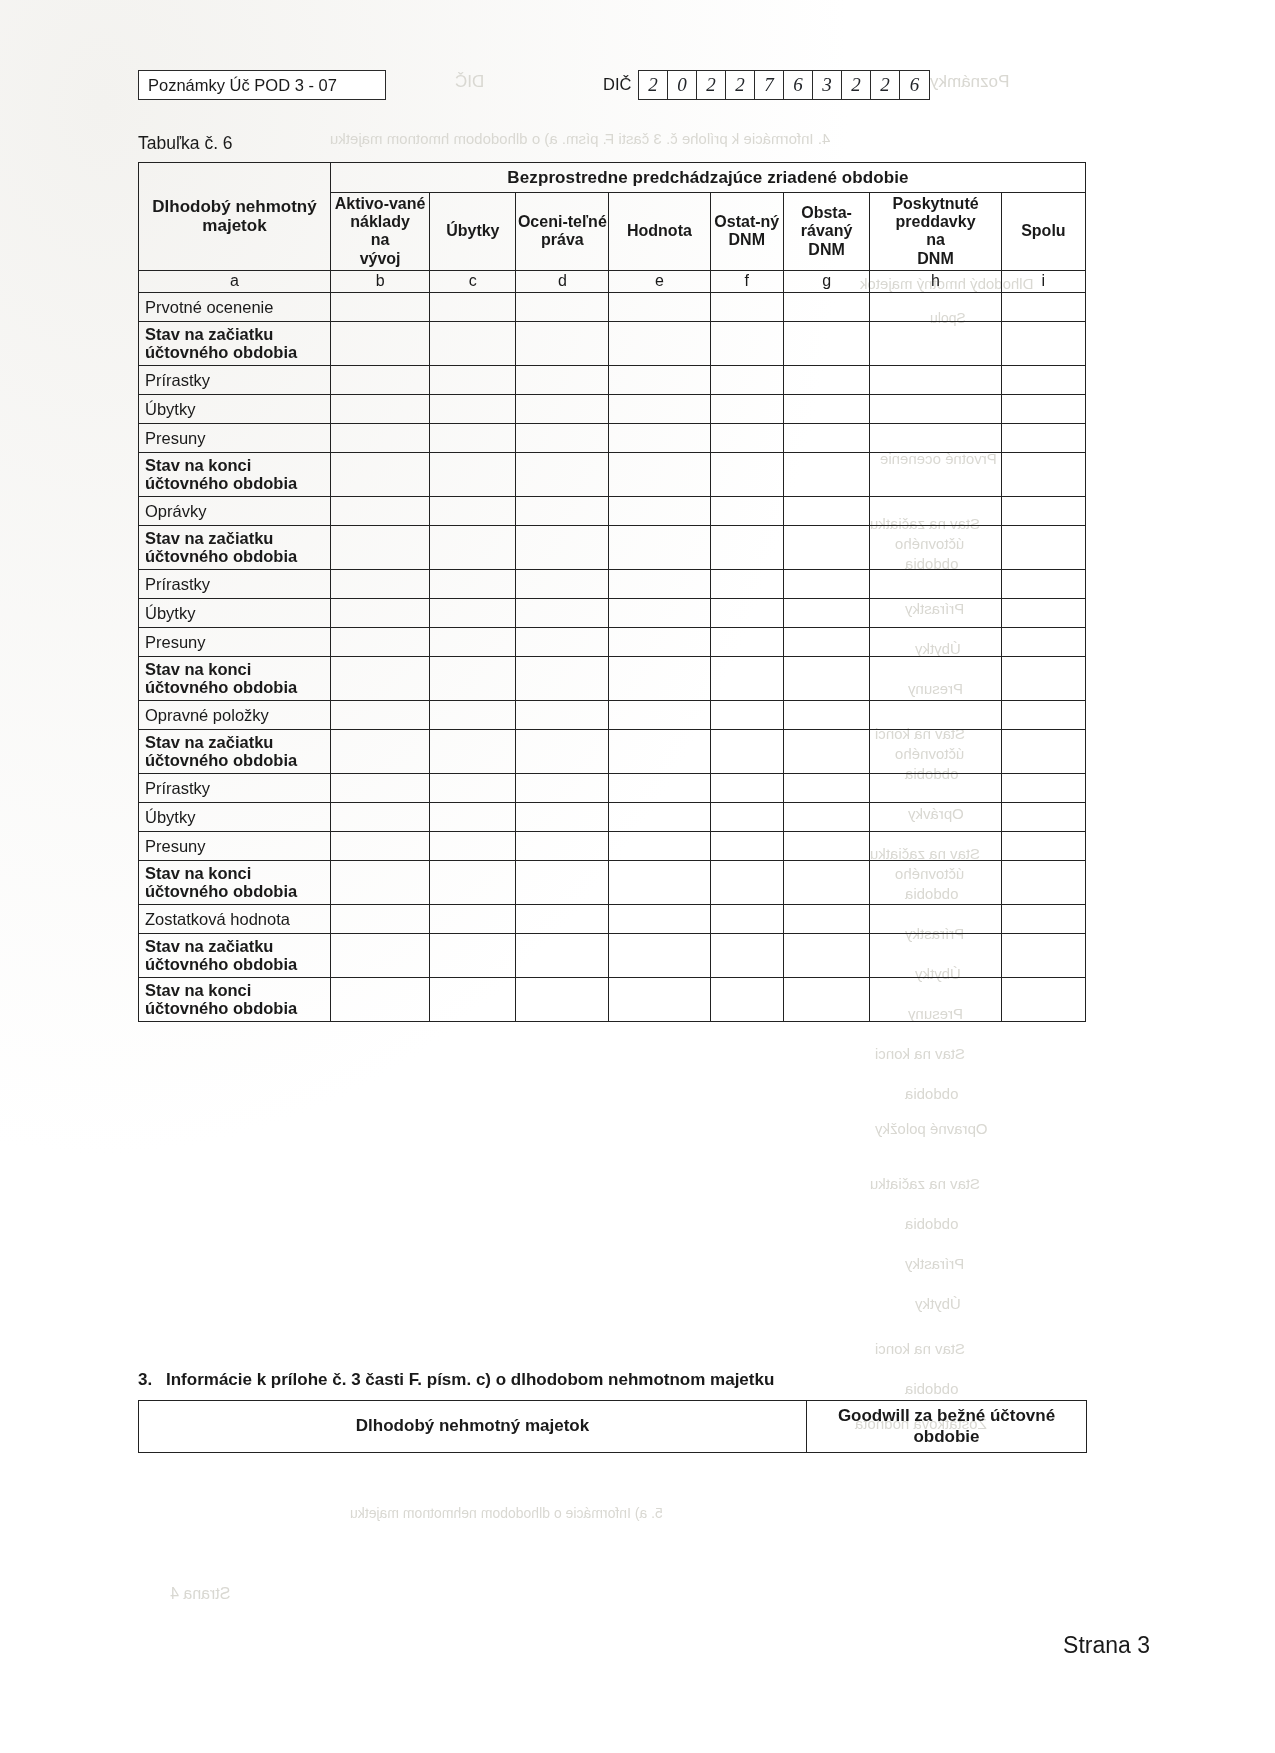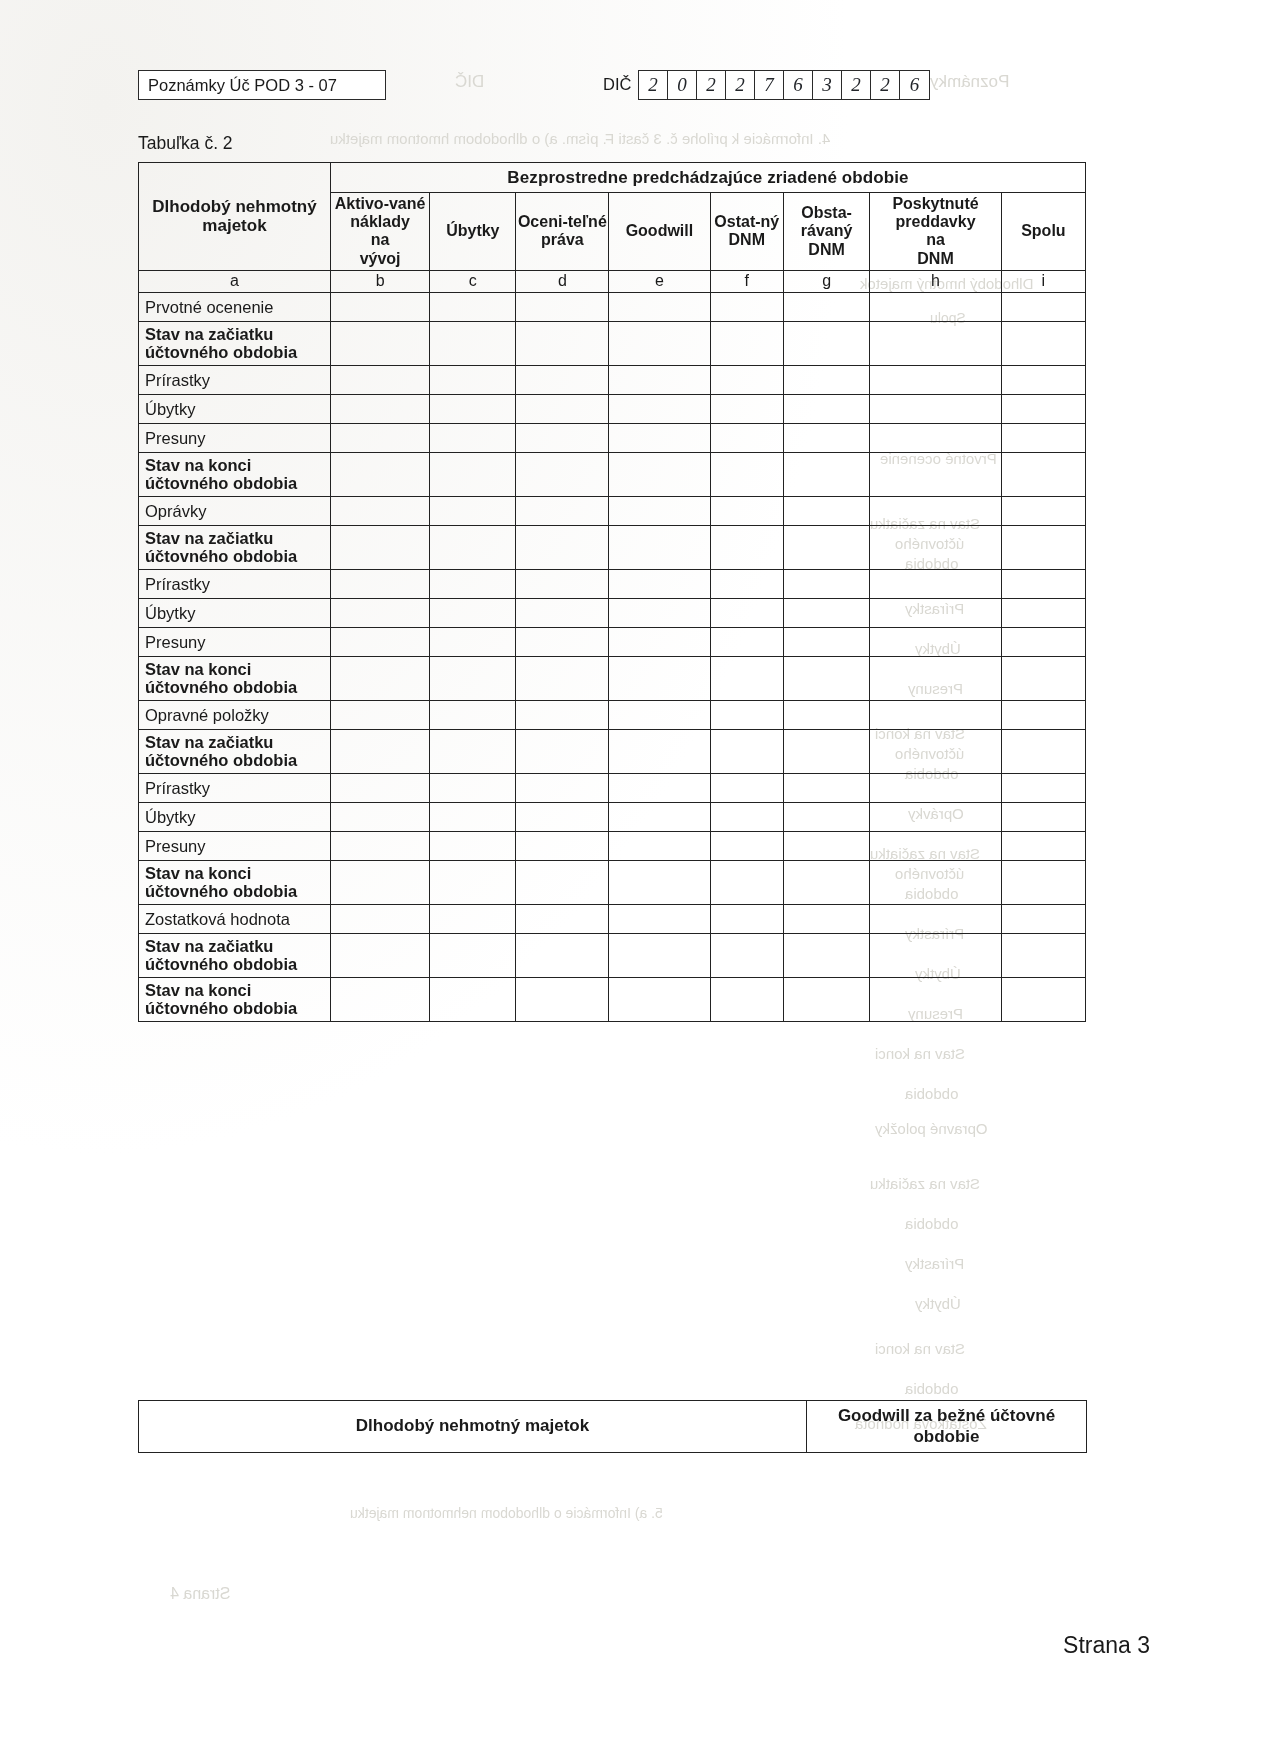--- a/index.html
+++ b/index.html
@@ -250,21 +250,21 @@
         <div class="dic-cell">2</div>
         <div class="dic-cell">7</div>
         <div class="dic-cell">6</div>
         <div class="dic-cell">3</div>
         <div class="dic-cell">2</div>
         <div class="dic-cell">2</div>
         <div class="dic-cell">6</div>
       </div>
   </div>
 
-  <div class="tab-caption">Tabuľka č. 2</div>
+  <div class="tab-caption">Tabuľka č. 6</div>
 
   <table class="grid" id="tbl2">
     <colgroup>
       <col style="width:178px">
       <col style="width:92px">
       <col style="width:80px">
       <col style="width:86px">
       <col style="width:94px">
       <col style="width:68px">
       <col style="width:80px">
@@ -273,21 +273,21 @@
     </colgroup>
     <thead>
       <tr>
         <td class="stub" rowspan="2">Dlhodobý nehmotný majetok</td>
         <td class="grp" colspan="8">Bezprostredne predchádzajúce zriadené obdobie</td>
       </tr>
       <tr id="colhead-row">
           <td class="colhead">Aktivo-vané<br>náklady<br>na<br>vývoj</td>
           <td class="colhead">Úbytky</td>
           <td class="colhead">Oceni-teľné<br>práva</td>
-          <td class="colhead">Goodwill</td>
+          <td class="colhead">Hodnota</td>
           <td class="colhead">Ostat-ný<br>DNM</td>
           <td class="colhead">Obsta-rávaný<br>DNM</td>
           <td class="colhead">Poskytnuté<br>preddavky<br>na<br>DNM</td>
           <td class="colhead">Spolu</td>
         </tr>
       <tr id="letter-row">
           <td class="letter">a</td>
           <td class="letter">b</td>
           <td class="letter">c</td>
           <td class="letter">d</td>
@@ -526,20 +526,23 @@
           <td class="cell"></td>
           <td class="cell"></td>
           <td class="cell"></td>
           <td class="cell"></td>
           <td class="cell"></td>
           <td class="cell"></td>
         </tr>
       </tbody>
   </table>
 
+  <div class="sec3">
+    <span class="num">3.</span><span>Informácie k prílohe č. 3 časti F. písm. c) o dlhodobom nehmotnom majetku</span>
+  </div>
 
   <table class="grid" id="tbl3">
     <colgroup>
       <col style="width:668px">
       <col style="width:280px">
     </colgroup>
     <tbody>
       <tr>
         <td class="h">Dlhodobý nehmotný majetok</td>
         <td class="h">Goodwill za bežné účtovné obdobie</td>

